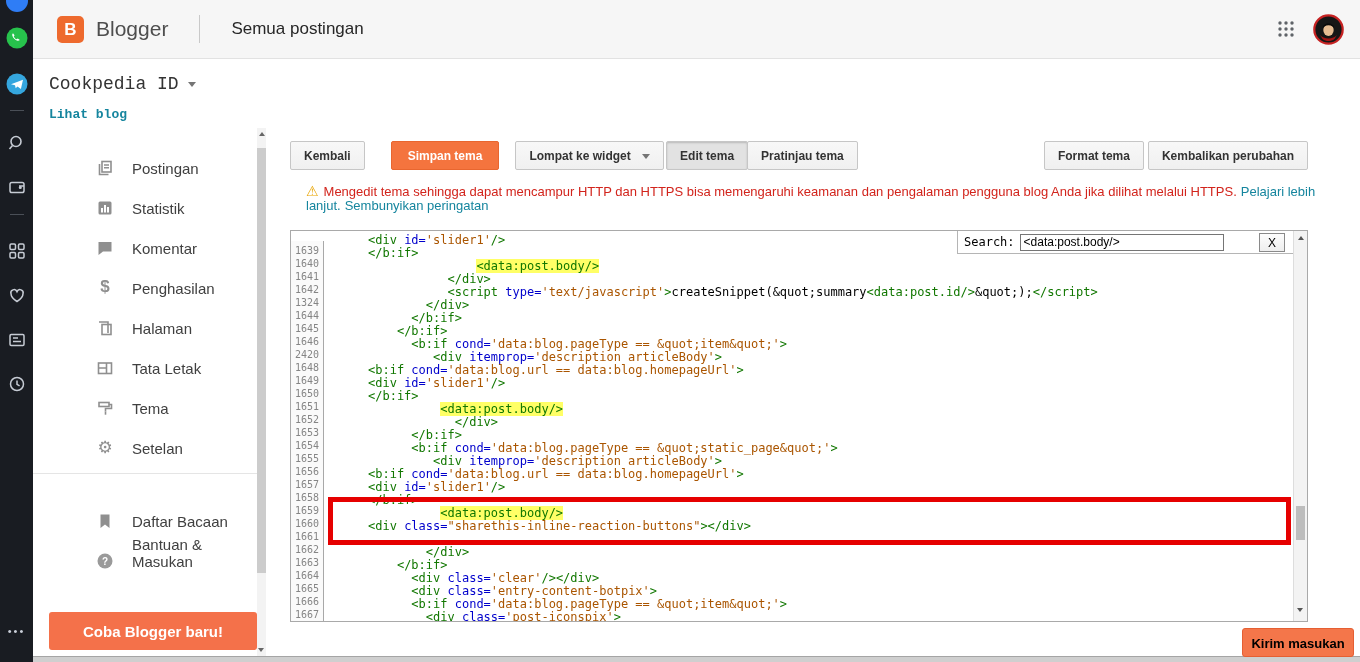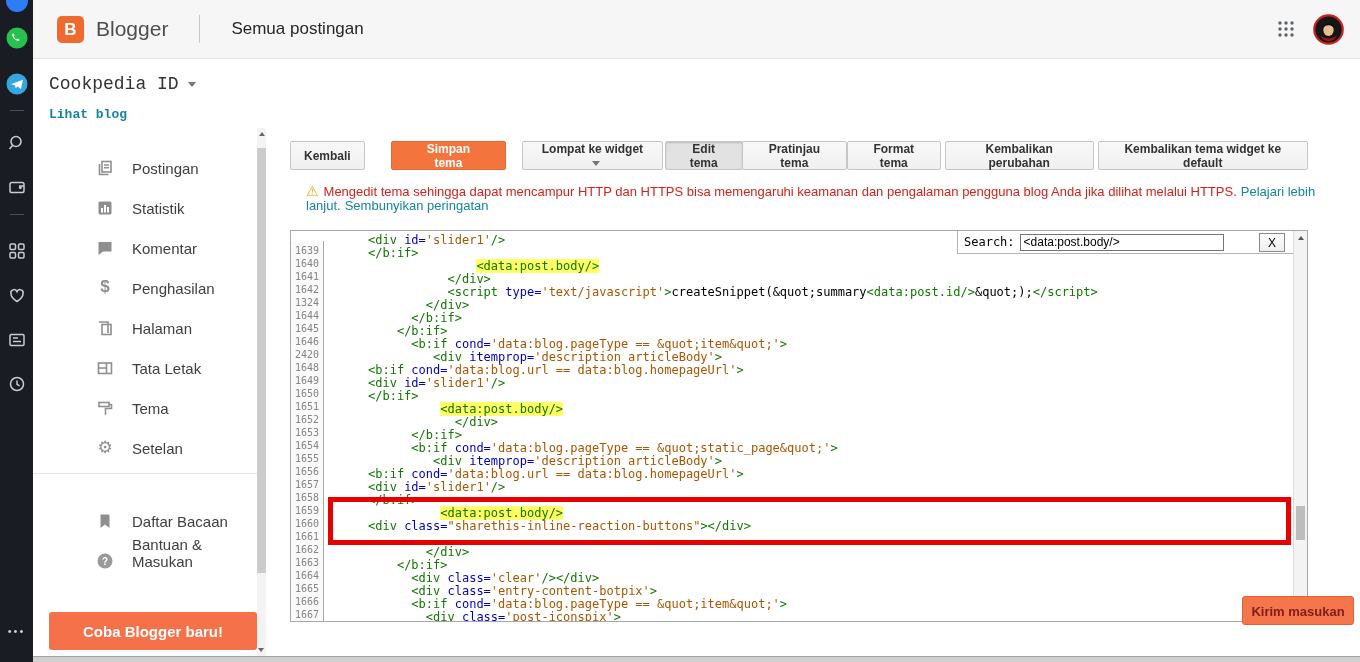--- a/index.html
+++ b/index.html
@@ -42,21 +42,21 @@
           border-bottom:4px solid #666;margin:4px auto;}
   .tri-down{width:0;height:0;border-left:3px solid transparent;border-right:3px solid transparent;
             border-top:4px solid #666;margin:4px auto;position:absolute;bottom:2px;left:1px;}
   
   .main{position:absolute;left:266px;top:58px;width:1094px;height:604px;background:#fff;}
   .toolbar{position:absolute;left:24px;top:83px;width:1018px;display:flex;align-items:center;}
   .gbtn{height:29px;line-height:27px;padding:0 13px;background:linear-gradient(#f8f8f8,#f0f0f0);
         border:1px solid #c6c6c6;border-radius:2px;font:bold 12px "Liberation Sans",sans-serif;
         color:#333;cursor:pointer;box-sizing:border-box;}
   .gbtn.selected{background:#e2e2e2;box-shadow:inset 0 1px 2px rgba(0,0,0,.18);}
-  .obtn{height:29px;line-height:29px;padding:0 22px;background:#f4743e;border:1px solid #e8662f;
+  .obtn{height:29px;line-height:29px;padding:0 16px;background:#f4743e;border:1px solid #e8662f;
         border-radius:2px;font:bold 12px "Liberation Sans",sans-serif;color:#fff;cursor:pointer;
         box-sizing:border-box;}
   .mL26{margin-left:26px}.mL4{margin-left:16px}.mL2{margin-left:2px}.joinL{margin-left:-1px}
   .right-group{margin-left:auto;display:flex;gap:4px;}
   .warning{position:absolute;left:40px;top:126px;width:1024px;font-size:13px;line-height:14px;color:#d2241c;}
   .warn-icon{color:#e8a400;font-size:14px;margin-right:5px;}
   .warn-link{color:#15859e;cursor:pointer;margin-left:4px;}
   
   .cm-editor{position:absolute;left:24px;top:172px;width:1018px;height:392px;border:1px solid #a9a9a9;
              background:#fff;box-sizing:border-box;}
@@ -79,23 +79,23 @@
              background:linear-gradient(#fdfdfd,#eee);font:12px "Liberation Sans",sans-serif;
              text-align:center;line-height:17px;cursor:pointer;box-sizing:border-box;}
   .red-annotation{position:absolute;left:37px;top:266px;width:963px;height:48px;
              border:5px solid #e60000;box-sizing:border-box;z-index:6;pointer-events:none;}
   .cm-scrollbar{position:absolute;right:0;top:0;bottom:0;width:14px;background:#f3f3f3;
              border-left:1px solid #ddd;box-sizing:border-box;}
   .cm-thumb{position:absolute;top:275px;left:2px;right:2px;height:34px;background:#bdbdbd;}
   .cm-scrollbar .tri-up{border-bottom-color:#555;margin-top:5px;}
   .cm-scrollbar .tri-down{border-top-color:#555;left:3px;bottom:5px;}
   
-  .feedback-btn{position:absolute;left:1242px;top:596px;width:112px;height:29px;background:#f4764a;
+  .feedback-btn{position:absolute;left:1242px;top:628px;width:112px;height:29px;background:#f4764a;
              border:1px solid #e55f33;border-radius:3px;font:bold 13px/27px "Liberation Sans",sans-serif;
-             color:#7f1d1d;text-align:center;cursor:pointer;box-sizing:border-box;z-index:15;}
+             color:#000000;text-align:center;cursor:pointer;box-sizing:border-box;z-index:15;}
   .taskbar{position:absolute;left:33px;right:0;bottom:0;height:5px;background:#cfcfcf;
              border-top:1px solid #a5a5a5;z-index:10;}
 </style>
 </head>
 <body>
 
 <div class="dock">
   <div class="dock-ic" style="top:-10px">
     <svg width="22" height="22">
         <circle cx="11" cy="11" r="11" fill="#2f7df6"></circle>
@@ -295,21 +295,20 @@
     <button class="obtn mL26">Simpan tema</button>
     <button class="gbtn mL4">
       <span>Lompat ke widget</span>
       <span class="caret" style="display:inline-block;margin-left:8px;vertical-align:middle;"></span>
     </button>
     <button class="gbtn selected mL2">Edit tema</button>
     <button class="gbtn joinL">Pratinjau tema</button>
     <span class="right-group">
       <button class="gbtn">Format tema</button>
       <button class="gbtn">Kembalikan perubahan</button>
-      <button class="gbtn">Kembalikan tema widget ke default</button>
     </span>
   </div>
 
   <div class="warning">
     <span class="warn-icon">⚠</span><span>Mengedit tema sehingga dapat mencampur HTTP dan HTTPS bisa memengaruhi keamanan dan pengalaman pengguna blog Anda jika dilihat melalui HTTPS.</span><span class="warn-link">Pelajari lebih lanjut.</span><span class="warn-link">Sembunyikan peringatan</span>
   </div>
 
   <div class="cm-editor">
     <div class="cm-gutter" id="gutter">
         <div class="ln">1639</div>

